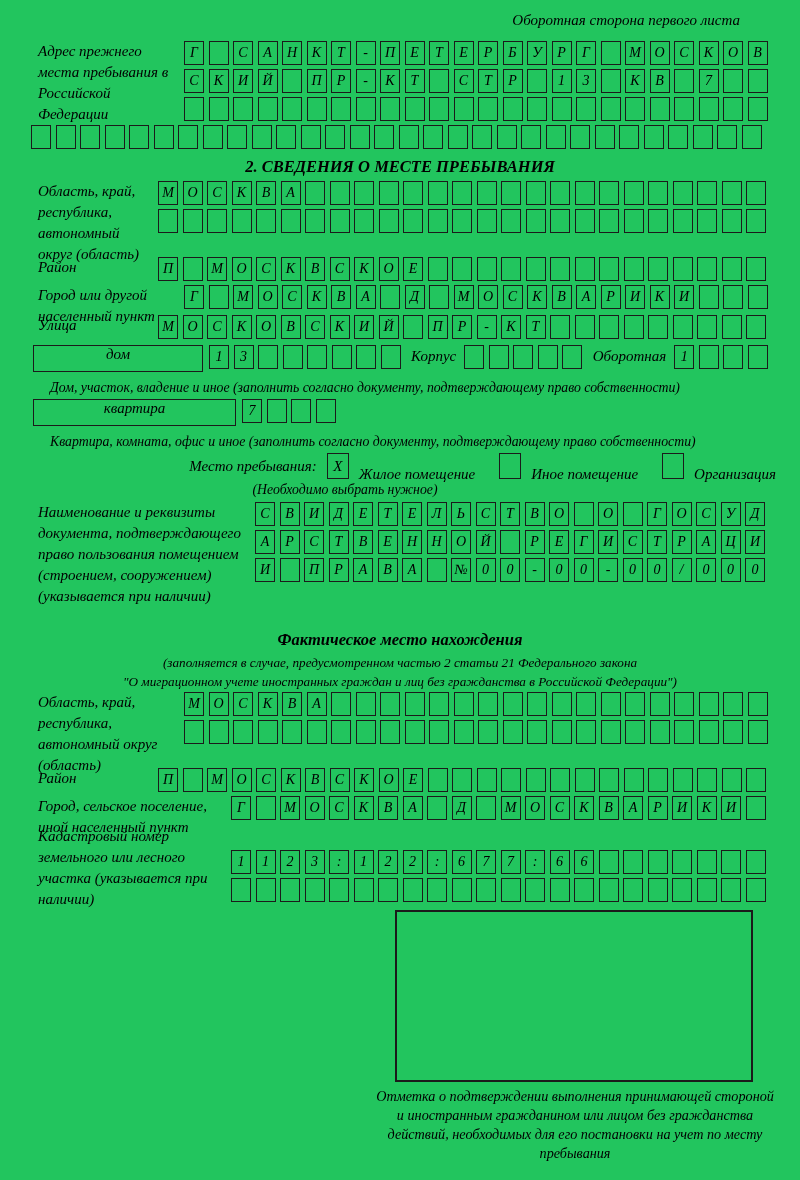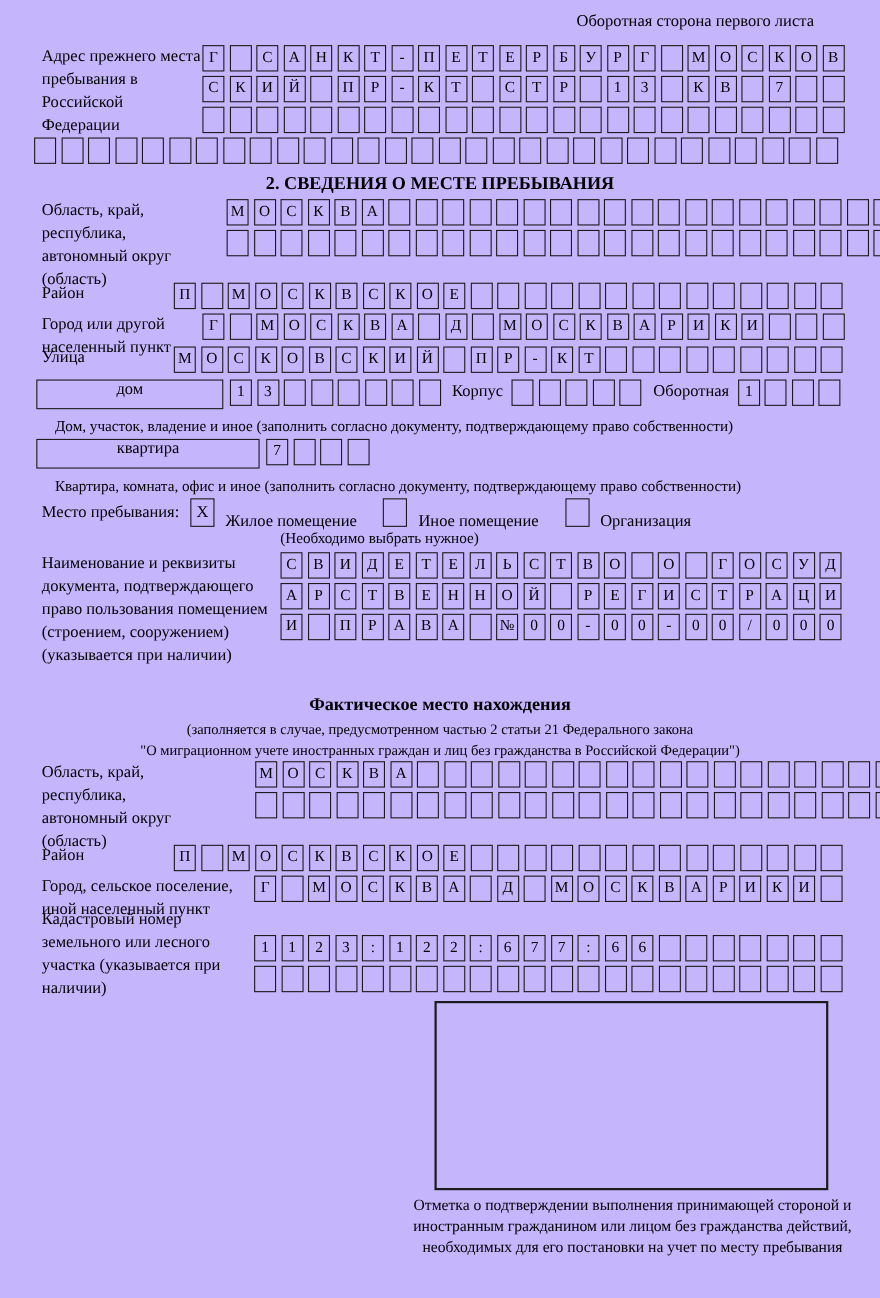--- a/index.html
+++ b/index.html
@@ -1,54 +1,54 @@
 <!DOCTYPE html>
 <html><head>
 <meta charset="utf-8">
 <style>
   html,body { margin:0; padding:0; background:#ffffff; }
   .page {
     position:relative; width:800px; height:1180px; overflow:hidden;
-    background:#c4b5fd; color:#000;
-    font-family:"Liberation Serif","DejaVu Serif",serif; font-size:15px;
+    background:#22c55e; color:#000;
+    font-family:"Liberation Serif","DejaVu Serif",serif; font-size:15px;font-style:italic;
   }
   .hdr { text-align:right; padding:12px 60px 0 0; font-size:15px; }
   .spacer { height:12px; }
 
   .field { position:relative; }
   .flabel { position:absolute; left:38px; top:0; line-height:21px; font-size:15px; }
   .w146 { width:146px; } .w120 { width:118px; } .w217 { width:214px; } .w193 { width:190px; }
   .rows { }
   .boxrow { display:flex; height:24px; margin-bottom:4px; }
   .cell {
     flex:none; box-sizing:border-box; width:20px; height:24px;
     border:1.7px solid #1b1b1b; margin-right:4.5px;
     display:flex; align-items:center; justify-content:center;
     font-size:14px; line-height:1;
   }
   .ml184 { margin-left:184px; } .ml158 { margin-left:158px; } .ml255 { margin-left:255px; }
   .ml231 { margin-left:231px; } .ml31 { margin-left:31px; }
 
-  .h112 { min-height:112px; } .h76 { min-height:76px;padding-left:48px; } .h28 { min-height:28px; }
+  .h112 { min-height:112px; } .h76 { min-height:76px; } .h28 { min-height:28px; }
   .h30 { min-height:30px; } .h124 { min-height:124px; } .h80 { min-height:80px; }
   .pt24 { padding-top:24px; }
 
   .note-c { text-align:center; font-size:13.2px; line-height:17px; margin:1px 0 2px; }
   .note-l { padding-left:50px; font-size:13.8px; line-height:18px; }
   .title { text-align:center; font-weight:bold; font-size:16.5px; line-height:21px; margin:3px 0 4px; }
 
   .houseline { display:flex; align-items:flex-start; margin-left:33px; height:34px; padding-top:2px; }
   .bigbox {
     box-sizing:border-box; border:1.7px solid #1b1b1b; height:27px;
     display:flex; align-items:flex-start; justify-content:center; font-size:15px;
   }
   .bb170 { width:170px; margin-right:6px; } .bb203 { width:203px; margin-right:6px; }
   .inlinelabel { margin:3px 8px 0 6px; font-size:15px; }
 
-  .stayline { display:flex; align-items:center; margin-left:38px; height:30px; }
+  .stayline { display:flex; align-items:center; margin-left:38px; height:30px;justify-content:flex-end; }
   .staylabel { margin-right:10px; }
   .cbox {
     box-sizing:border-box; flex:none; width:22px; height:26px; border:1.7px solid #1b1b1b;
     display:flex; align-items:center; justify-content:center; font-size:15px;
   }
   .optlabel { margin-left:10px; margin-right:24px;margin-top:17px; }
   .choose-note { margin-left:195px; width:300px; text-align:center; font-size:13.8px; line-height:17px; margin-bottom:4px; }
 
   .stamp { margin:4px 0 0 395px; box-sizing:border-box; width:358px; height:172px; border:2px solid #1b1b1b; }
   .stamp-note { margin:5px 0 0 372px; width:406px; text-align:center; font-size:14.2px; line-height:19px; }

